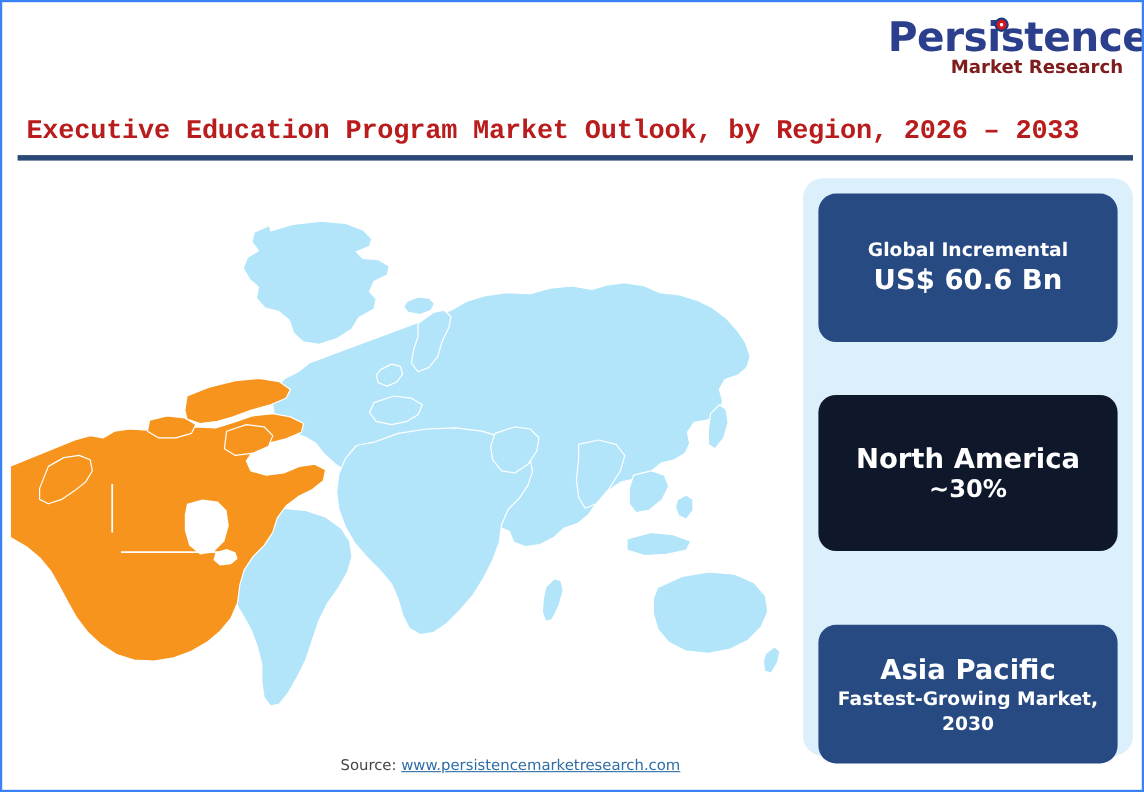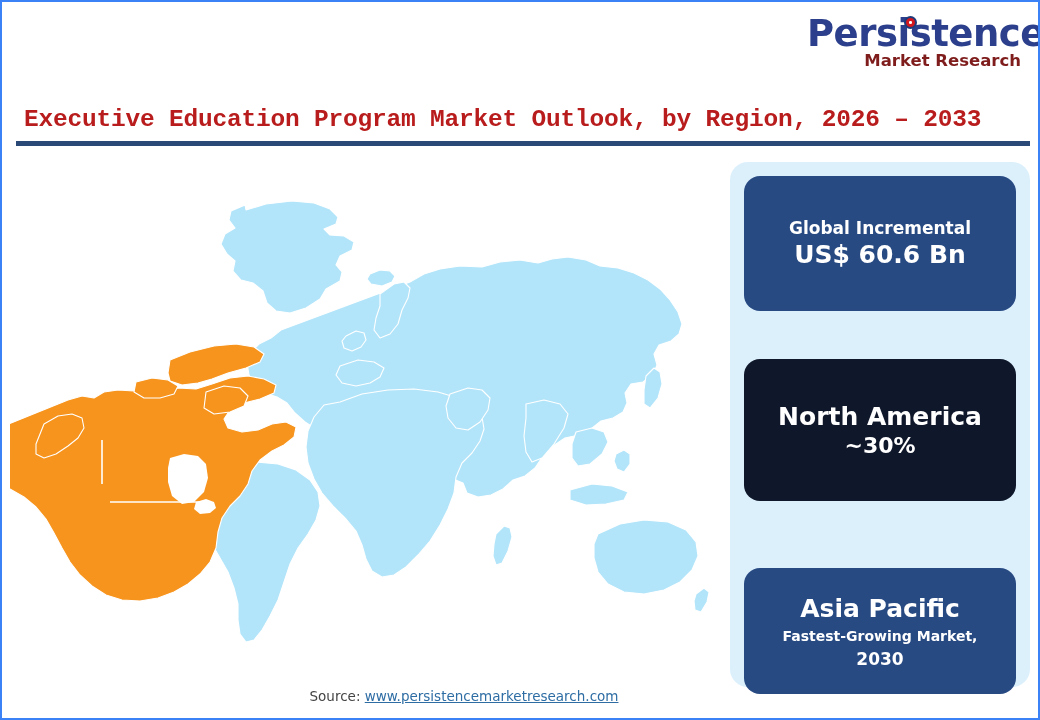--- a/index.html
+++ b/index.html
@@ -167,21 +167,21 @@
   }
   .line-med {
     font-size: 21px;
     font-weight: bold;
     line-height: 26px;
   }
   #na-region { font-size: 25px; line-height: 31px; }
   #na-share  { font-size: 22px; line-height: 28px; }
   #na-note   { font-size: 17px; line-height: 23px; }
   #ap-region { font-size: 25px; line-height: 32px; }
-  #ap-note   { font-size: 14px; line-height: 23px; text-align: center; }
+  #ap-note   { font-size: 17px; line-height: 23px; text-align: center; }
 
   
   #source {
     position: absolute;
     left: 0;
     top: 686px;
     width: 924px;
     text-align: center;
     font-family: "DejaVu Sans", sans-serif;
     font-size: 13.5px;

